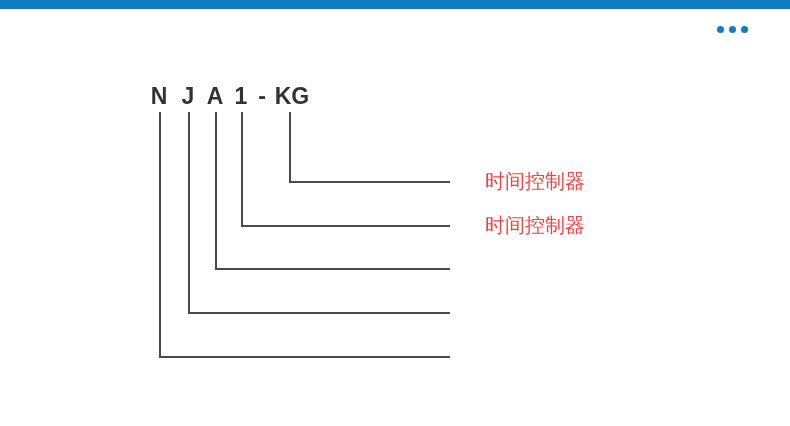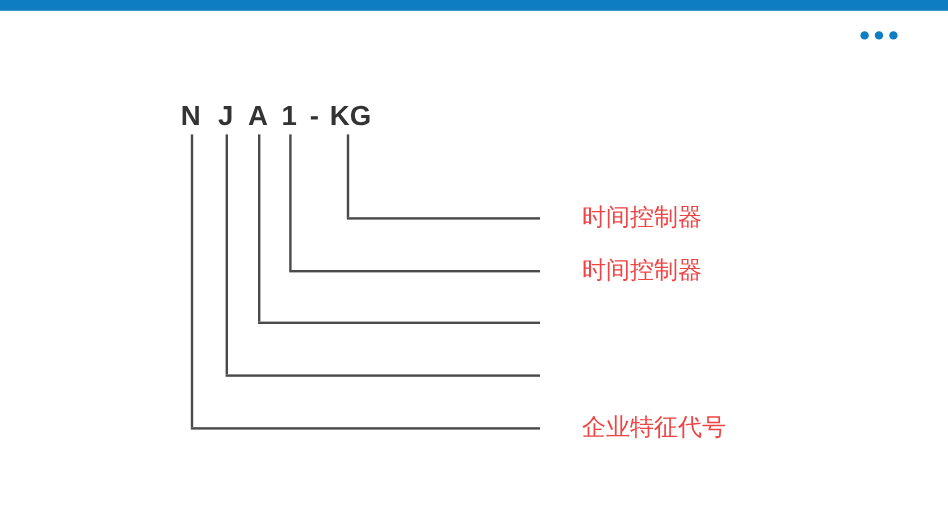--- a/index.html
+++ b/index.html
@@ -110,15 +110,14 @@
   <div class="vline" style="left:289px; height:69px"></div>
 
   <div class="hline" style="left:289px; top:181px; width:161px"></div>
   <div class="hline" style="left:241px; top:225px; width:209px"></div>
   <div class="hline" style="left:215px; top:268px; width:235px"></div>
   <div class="hline" style="left:188px; top:312px; width:262px"></div>
   <div class="hline" style="left:159px; top:356px; width:291px"></div>
 
   <div class="diagram-label" style="top:181px">时间控制器</div>
   <div class="diagram-label" style="top:225px">时间控制器</div>
-  <div class="diagram-label" style="top:356px">企业特征代号</div>
 
 </div>
 
 </body></html>

